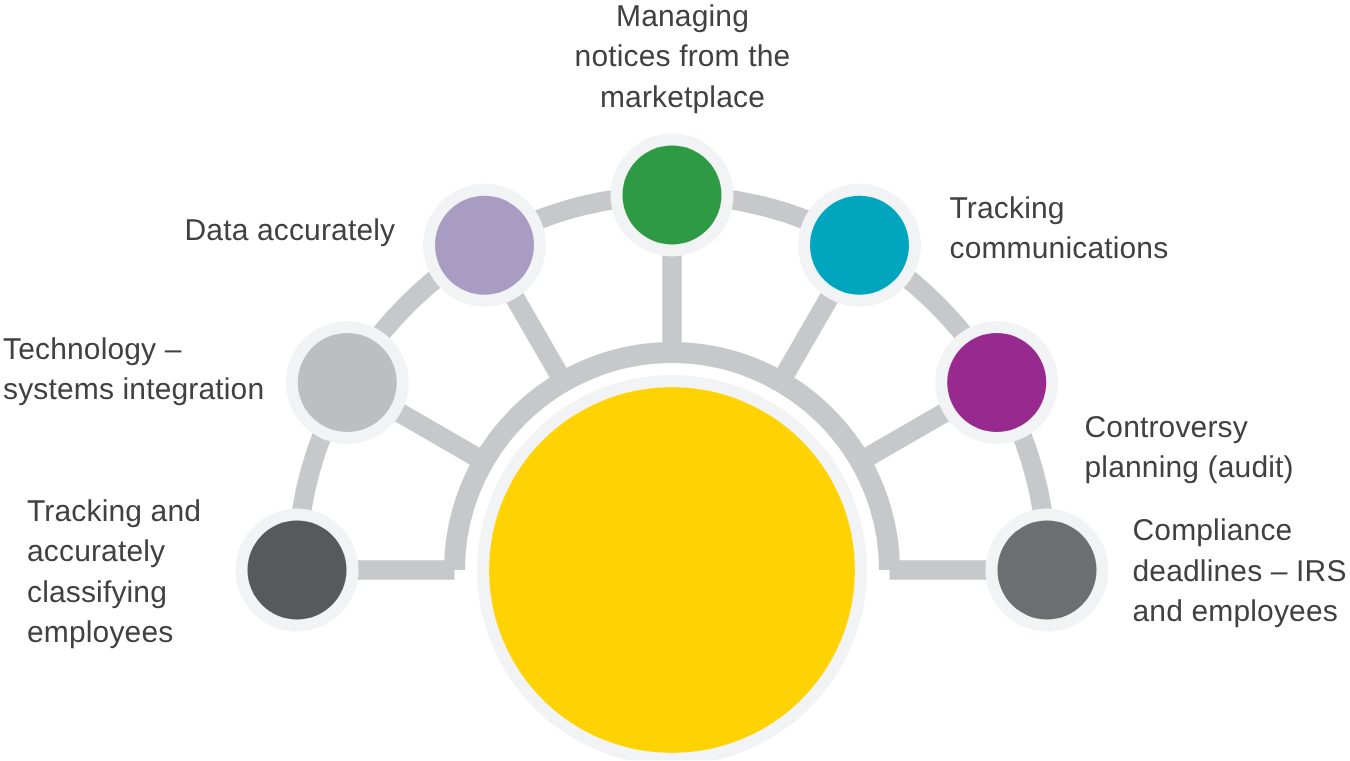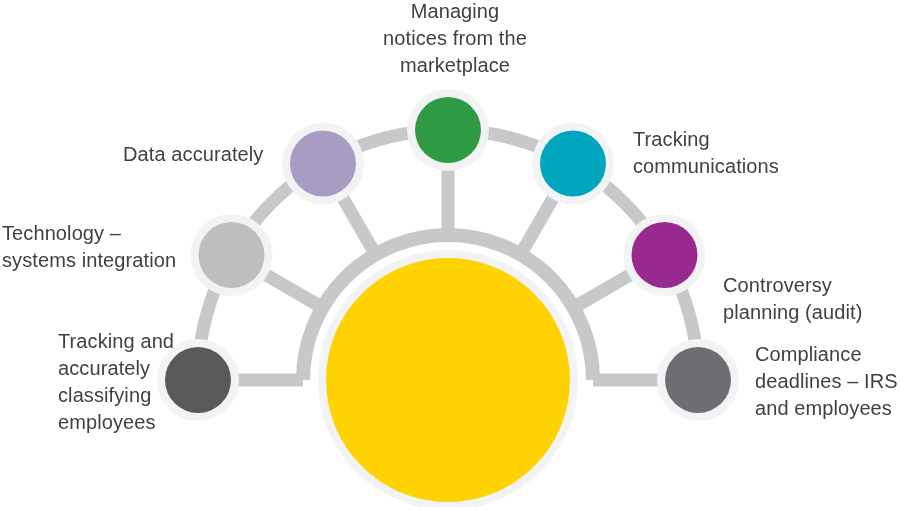--- a/index.html
+++ b/index.html
@@ -22,21 +22,21 @@
   }
   .label {
     position: absolute;
     color: #414042;
     font-size: 20px;
     line-height: 27px;
     white-space: pre-line;
     letter-spacing: 0.1px;
   }
   .label.centered { text-align: center; }
-  .label-tracking   { left: 18px;  top: 328px; margin-left: 40px; }
+  .label-tracking   { left: 18px;  top: 328px; }
   .label-technology { left: 2px;   top: 220px; }
   .label-data       { left: 123px; top: 141px; }
   .label-managing   { left: 355px; top: -2px; width: 200px; }
   .label-employee   { left: 633px; top: 126px; }
   .label-controversy{ left: 723px; top: 228px; margin-top: 44px; }
   .label-compliance { left: 755px; top: 341px; }
   .center-label {
     position: absolute;
     left: 318px;
     top: 327px;

